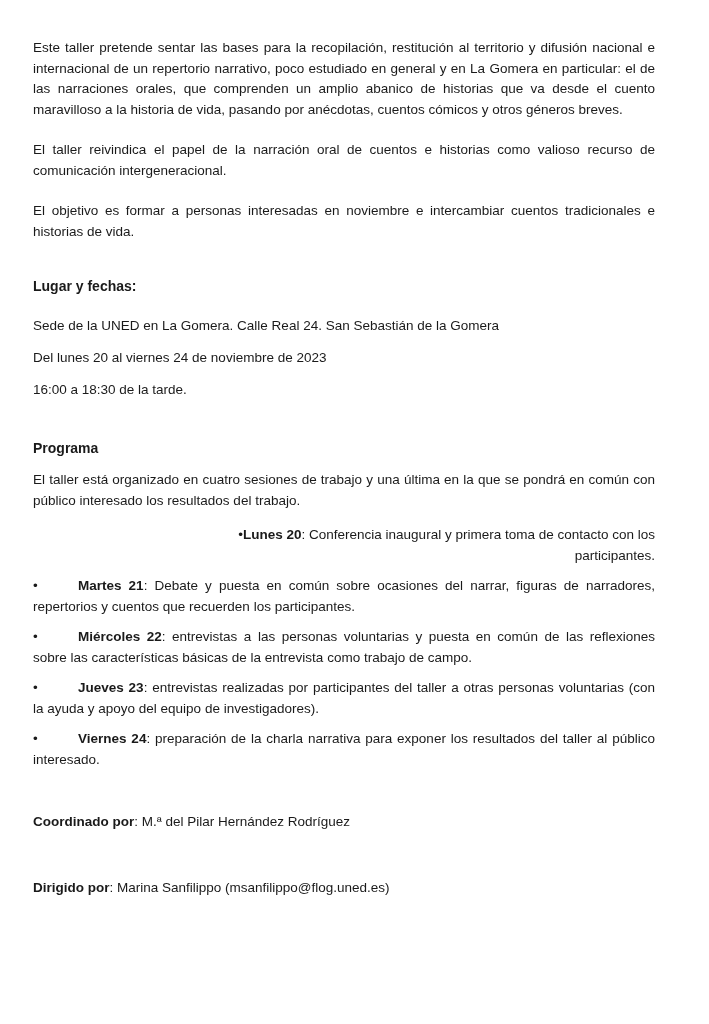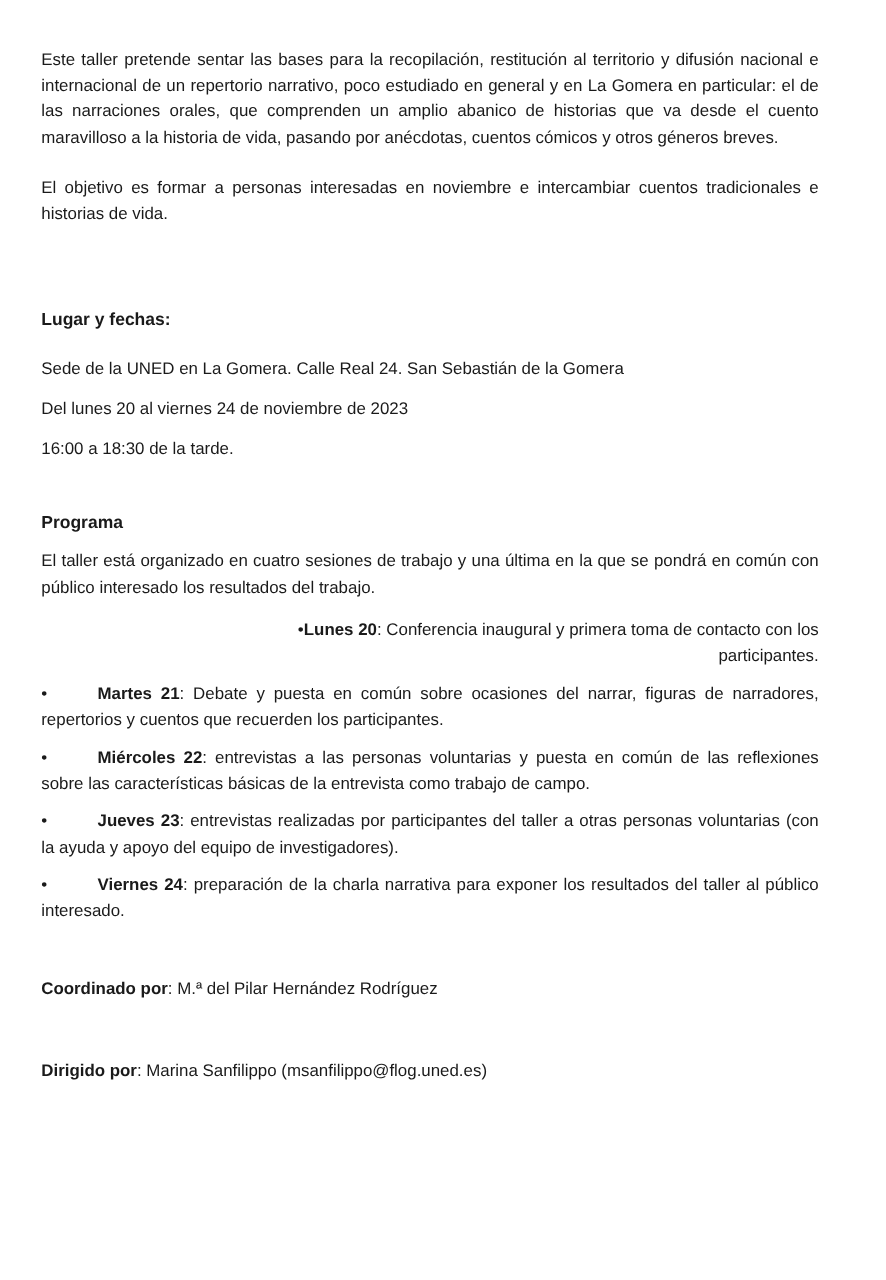--- a/index.html
+++ b/index.html
@@ -13,21 +13,21 @@
     font-size:16px; font-weight:bold; letter-spacing:.2px;
     margin:0 0 40px 49px;
   }
   .body-par {
     font-size:13.5px; line-height:20.5px; text-align:justify;
     margin:0 0 20px 0;
   }
   .section-heading {
     font-size:14px; font-weight:bold; margin:0;
   }
-  .heading-location { margin-top:66px; margin-bottom:22px; }
+  .heading-location { margin-top:36px; margin-bottom:22px; }
   .heading-program { margin-top:40px; margin-bottom:14px; }
   .loc-line { font-size:13.5px; line-height:20px; margin:0 0 12px 0; }
   .program-intro { margin-bottom:14px; }
   .bullet-item {
     font-size:13.5px; line-height:20.5px; text-align:justify;
     margin:0 0 10px 0;
   }
   .bullet-item-first {
     margin-left:98px; padding-left:25px; text-indent:-25px;
     text-align:right;
@@ -38,20 +38,21 @@
   .credit-directed { margin-top:46px; }
   .credit-coordinated { margin-top:42px; }
 </style>
 </head>
 <body>
 
 <div class="page">
 
 
   <p class="body-par">Este taller pretende sentar las bases para la recopilación, restitución al territorio y difusión nacional e internacional de un repertorio narrativo, poco estudiado en general y en La Gomera en particular: el de las narraciones orales, que comprenden un amplio abanico de historias que va desde el cuento maravilloso a la historia de vida, pasando por anécdotas, cuentos cómicos y otros géneros breves.</p>
+  <p class="body-par">El taller reivindica el papel de la narración oral de cuentos e historias como valioso recurso de comunicación intergeneracional.</p>
   <p class="body-par">El objetivo es formar a personas interesadas en noviembre e intercambiar cuentos tradicionales e historias de vida.</p>
 
   <h2 class="section-heading heading-location">Lugar y fechas:</h2>
   <p class="loc-line">Sede de la UNED en La Gomera. Calle Real 24. San Sebastián de la Gomera</p>
   <p class="loc-line">Del lunes 20 al viernes 24 de noviembre de 2023</p>
   <p class="loc-line">16:00 a 18:30 de la tarde.</p>
 
   <h2 class="section-heading heading-program">Programa</h2>
   <p class="body-par program-intro">El taller está organizado en cuatro sesiones de trabajo y una última en la que se pondrá en común con público interesado los resultados del trabajo.</p>
 

